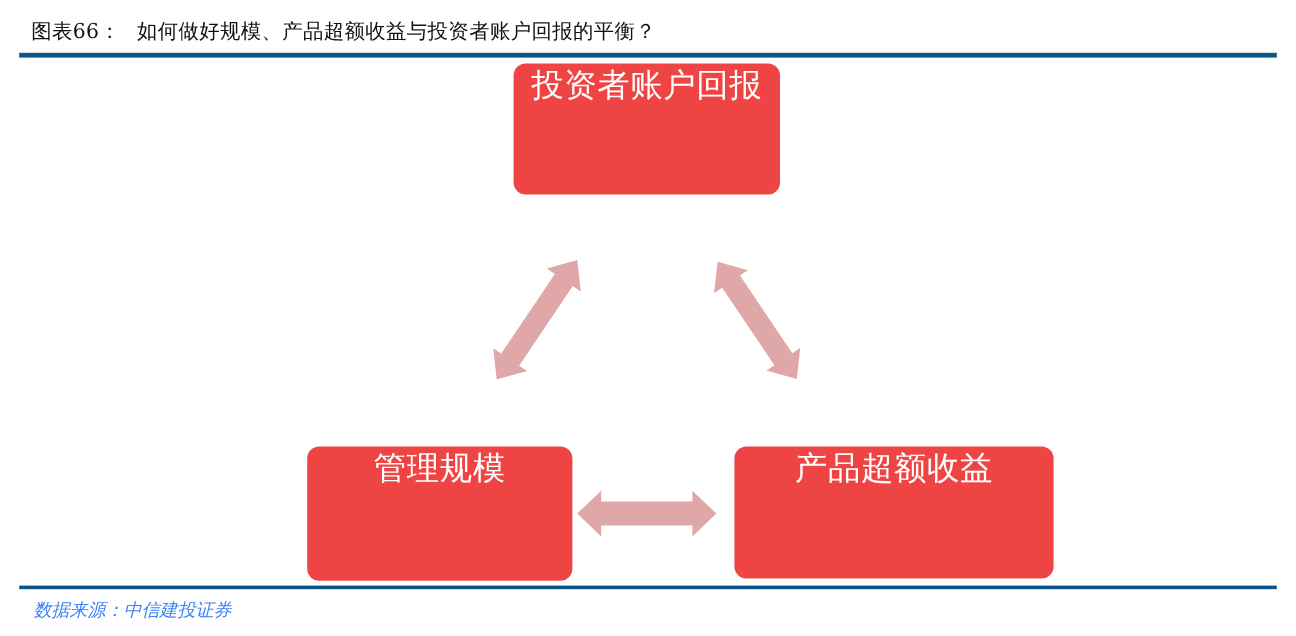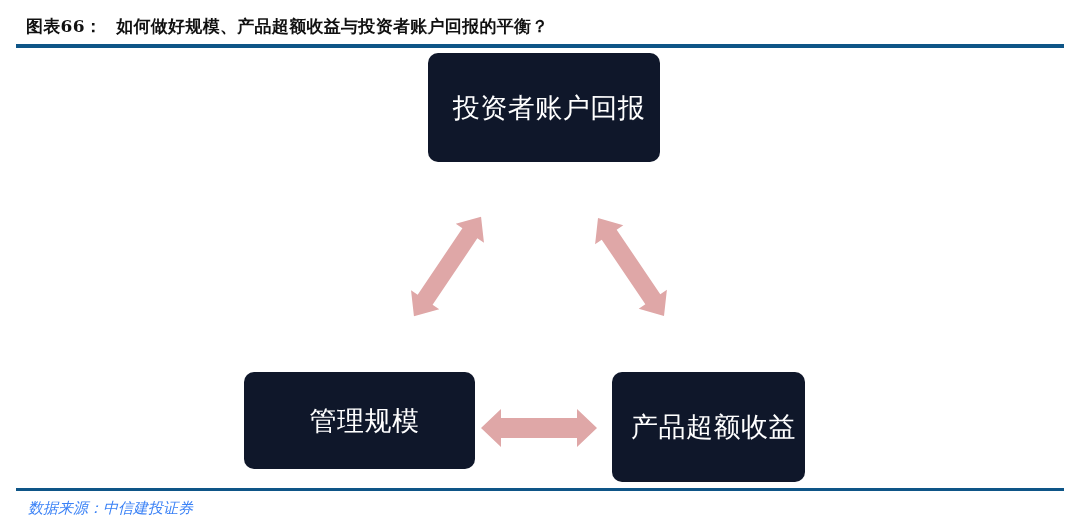--- a/index.html
+++ b/index.html
@@ -1,28 +1,28 @@
 <!DOCTYPE html>
 <html><head>
   <meta charset="utf-8">
   <style>
     html, body { margin: 0; padding: 0; background: #ffffff; }
     body { width: 1080px; height: 530px; position: relative; overflow: hidden;
            font-family: "DejaVu Sans", sans-serif; }
-    .fig-title { position: absolute; left: 26px; top: 15px; font-size: 17px; font-weight: bold;
+    .fig-title { position: absolute; left: 26px; top: 15px; font-size: 17px; font-weight: normal;
                  color: #111111; font-family: "DejaVu Serif", serif; letter-spacing: 0.3px; white-space: nowrap; }
     .fig-title .gap { display: inline-block; width: 14px; }
     .rule-top { position: absolute; left: 16px; top: 44px; width: 1048px; height: 4px; background: #0e5587; }
     .rule-bottom { position: absolute; left: 16px; top: 488px; width: 1048px; height: 3px; background: #0e5587; }
-    .box { position: absolute; background: #0f172a; border-radius: 10px; display: flex;
-           align-items: center; justify-content: center; color: #ffffff; font-size: 27px;
-           font-family: "DejaVu Sans", sans-serif; letter-spacing: 0.5px; padding-left: 10px; }
+    .box { position: absolute; background: #ef4444; border-radius: 10px; display: flex;
+           justify-content: center; color: #ffffff; font-size: 27px;
+           font-family: "DejaVu Sans", sans-serif; letter-spacing: 0.5px; }
     .box-top { left: 428px; top: 53px; width: 222px; height: 109px; }
-    .box-left { left: 244px; top: 372px; width: 221px; height: 97px; }
-    .box-right { left: 612px; top: 372px; width: 183px; height: 110px; }
+    .box-left { left: 256px; top: 372px; width: 221px; height: 112px; }
+    .box-right { left: 612px; top: 372px; width: 266px; height: 110px; }
     .arrows { position: absolute; left: 0; top: 0; width: 1080px; height: 530px; pointer-events: none; }
     .source { position: absolute; left: 28px; top: 499px; font-size: 15px; font-style: italic;
               color: #3b82f6; font-family: "DejaVu Serif", serif; white-space: nowrap; }
   </style>
 </head>
 <body>
 
 <div class="fig-title">
   <span>图表66：</span><span class="gap"></span><span>如何做好规模、产品超额收益与投资者账户回报的平衡？</span>
 </div>

